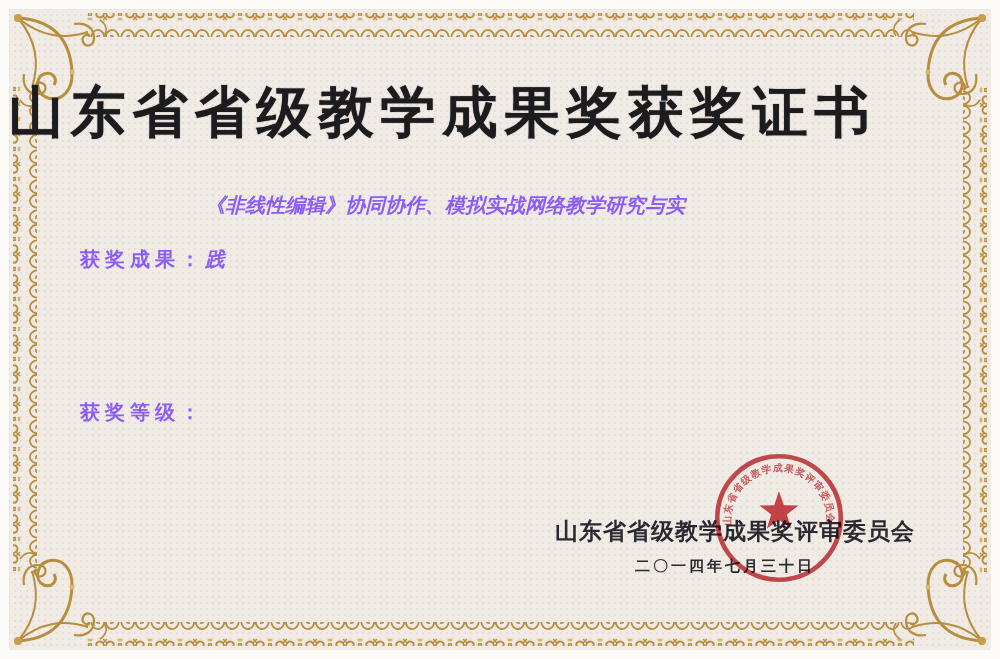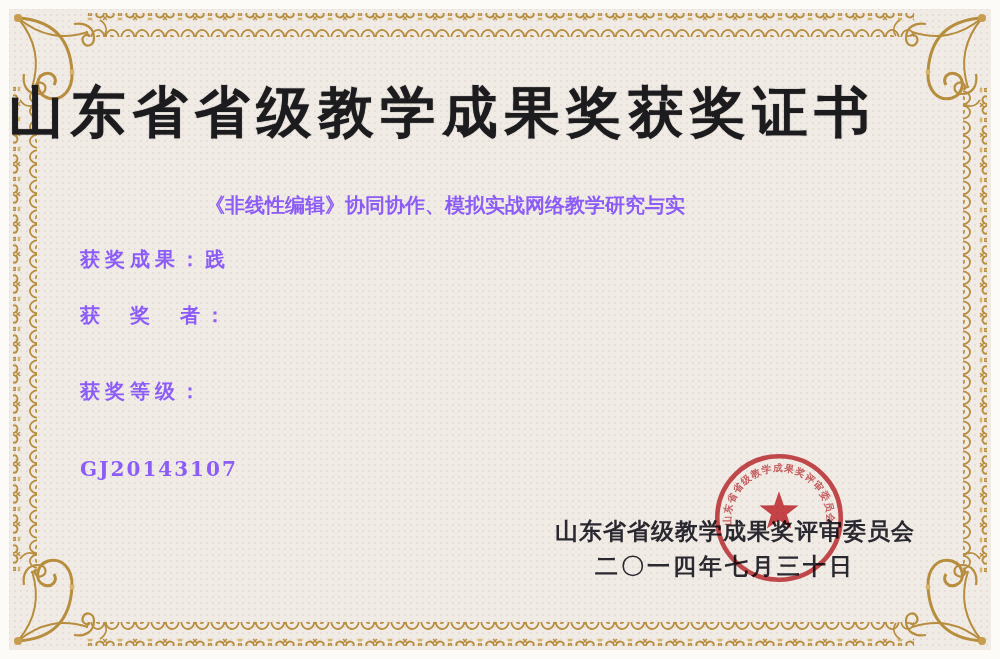--- a/index.html
+++ b/index.html
@@ -34,38 +34,38 @@
   .field-row{
     position:absolute;left:80px;width:860px;
     display:flex;align-items:flex-end;
     font-size:20px;font-weight:bold;color:#8b5cf6;
   }
   .field-label{
     flex:0 0 auto;
     letter-spacing:5px;
     white-space:pre;
   }
-  .field-value{flex:1 1 auto;}
+  .field-value{flex:1 1 auto;font-style:italic;}
   .value-line{line-height:54px;white-space:pre;}
   .field-row .field-label{line-height:54px;}
   .row-result{top:178px;}
   .row-awardees{top:288px;}
-  .row-grade{top:364px;}
+  .row-grade{top:385px;}
   .row-certno{top:442px;}
   .certno-text{letter-spacing:2px;font-family:"DejaVu Serif","Liberation Serif",serif;}
   .signature-block{
     position:absolute;left:555px;top:514px;width:340px;
     text-align:center;color:#2a2930;
   }
   .issuer-line{
     font-size:23px;font-weight:bold;letter-spacing:1px;
     line-height:34px;white-space:nowrap;
   }
   .date-line{
-    font-size:23px;font-weight:bold;letter-spacing:3px;
+    font-size:15px;font-weight:bold;letter-spacing:3px;
     line-height:36px;white-space:nowrap;
   }
   .seal-svg{
     position:absolute;left:707px;top:446px;width:144px;height:144px;
     mix-blend-mode:multiply;opacity:.88;
   }
 </style>
 </head>
 <body>
 
@@ -118,31 +118,27 @@
 
 <div class="field-row row-result">
   <div class="field-label">获奖成果：</div>
   <div class="field-value">
     <div class="value-line">《非线性编辑》协同协作、模拟实战网络教学研究与实</div>
     <div class="value-line">践</div>
   </div>
 </div>
 
 <div class="field-row row-awardees">
-  <div class="field-label">获　奖　者：</div>
 </div>
 
 <div class="field-row row-grade">
   <div class="field-label">获奖等级：</div>
 </div>
 
 <div class="field-row row-certno">
-  <div class="field-value">
-    <div class="value-line certno-text">GJ20143107</div>
-  </div>
 </div>
 
 <div class="signature-block">
   <div class="issuer-line">山东省省级教学成果奖评审委员会</div>
   <div class="date-line">二〇一四年七月三十日</div>
 </div>
 
 <svg class="seal-svg" viewBox="0 0 140 140" aria-hidden="true">
   <circle cx="70" cy="70" r="60" fill="none" stroke="#bf2429" stroke-width="4.5" opacity="0.92"></circle>
   <polygon points="70,44 74.7,57.5 89,57.8 77.6,66.5 81.8,80.2 70,72 58.2,80.2 62.4,66.5 51,57.8 65.3,57.5" fill="#c5232b" opacity="0.95"></polygon>

